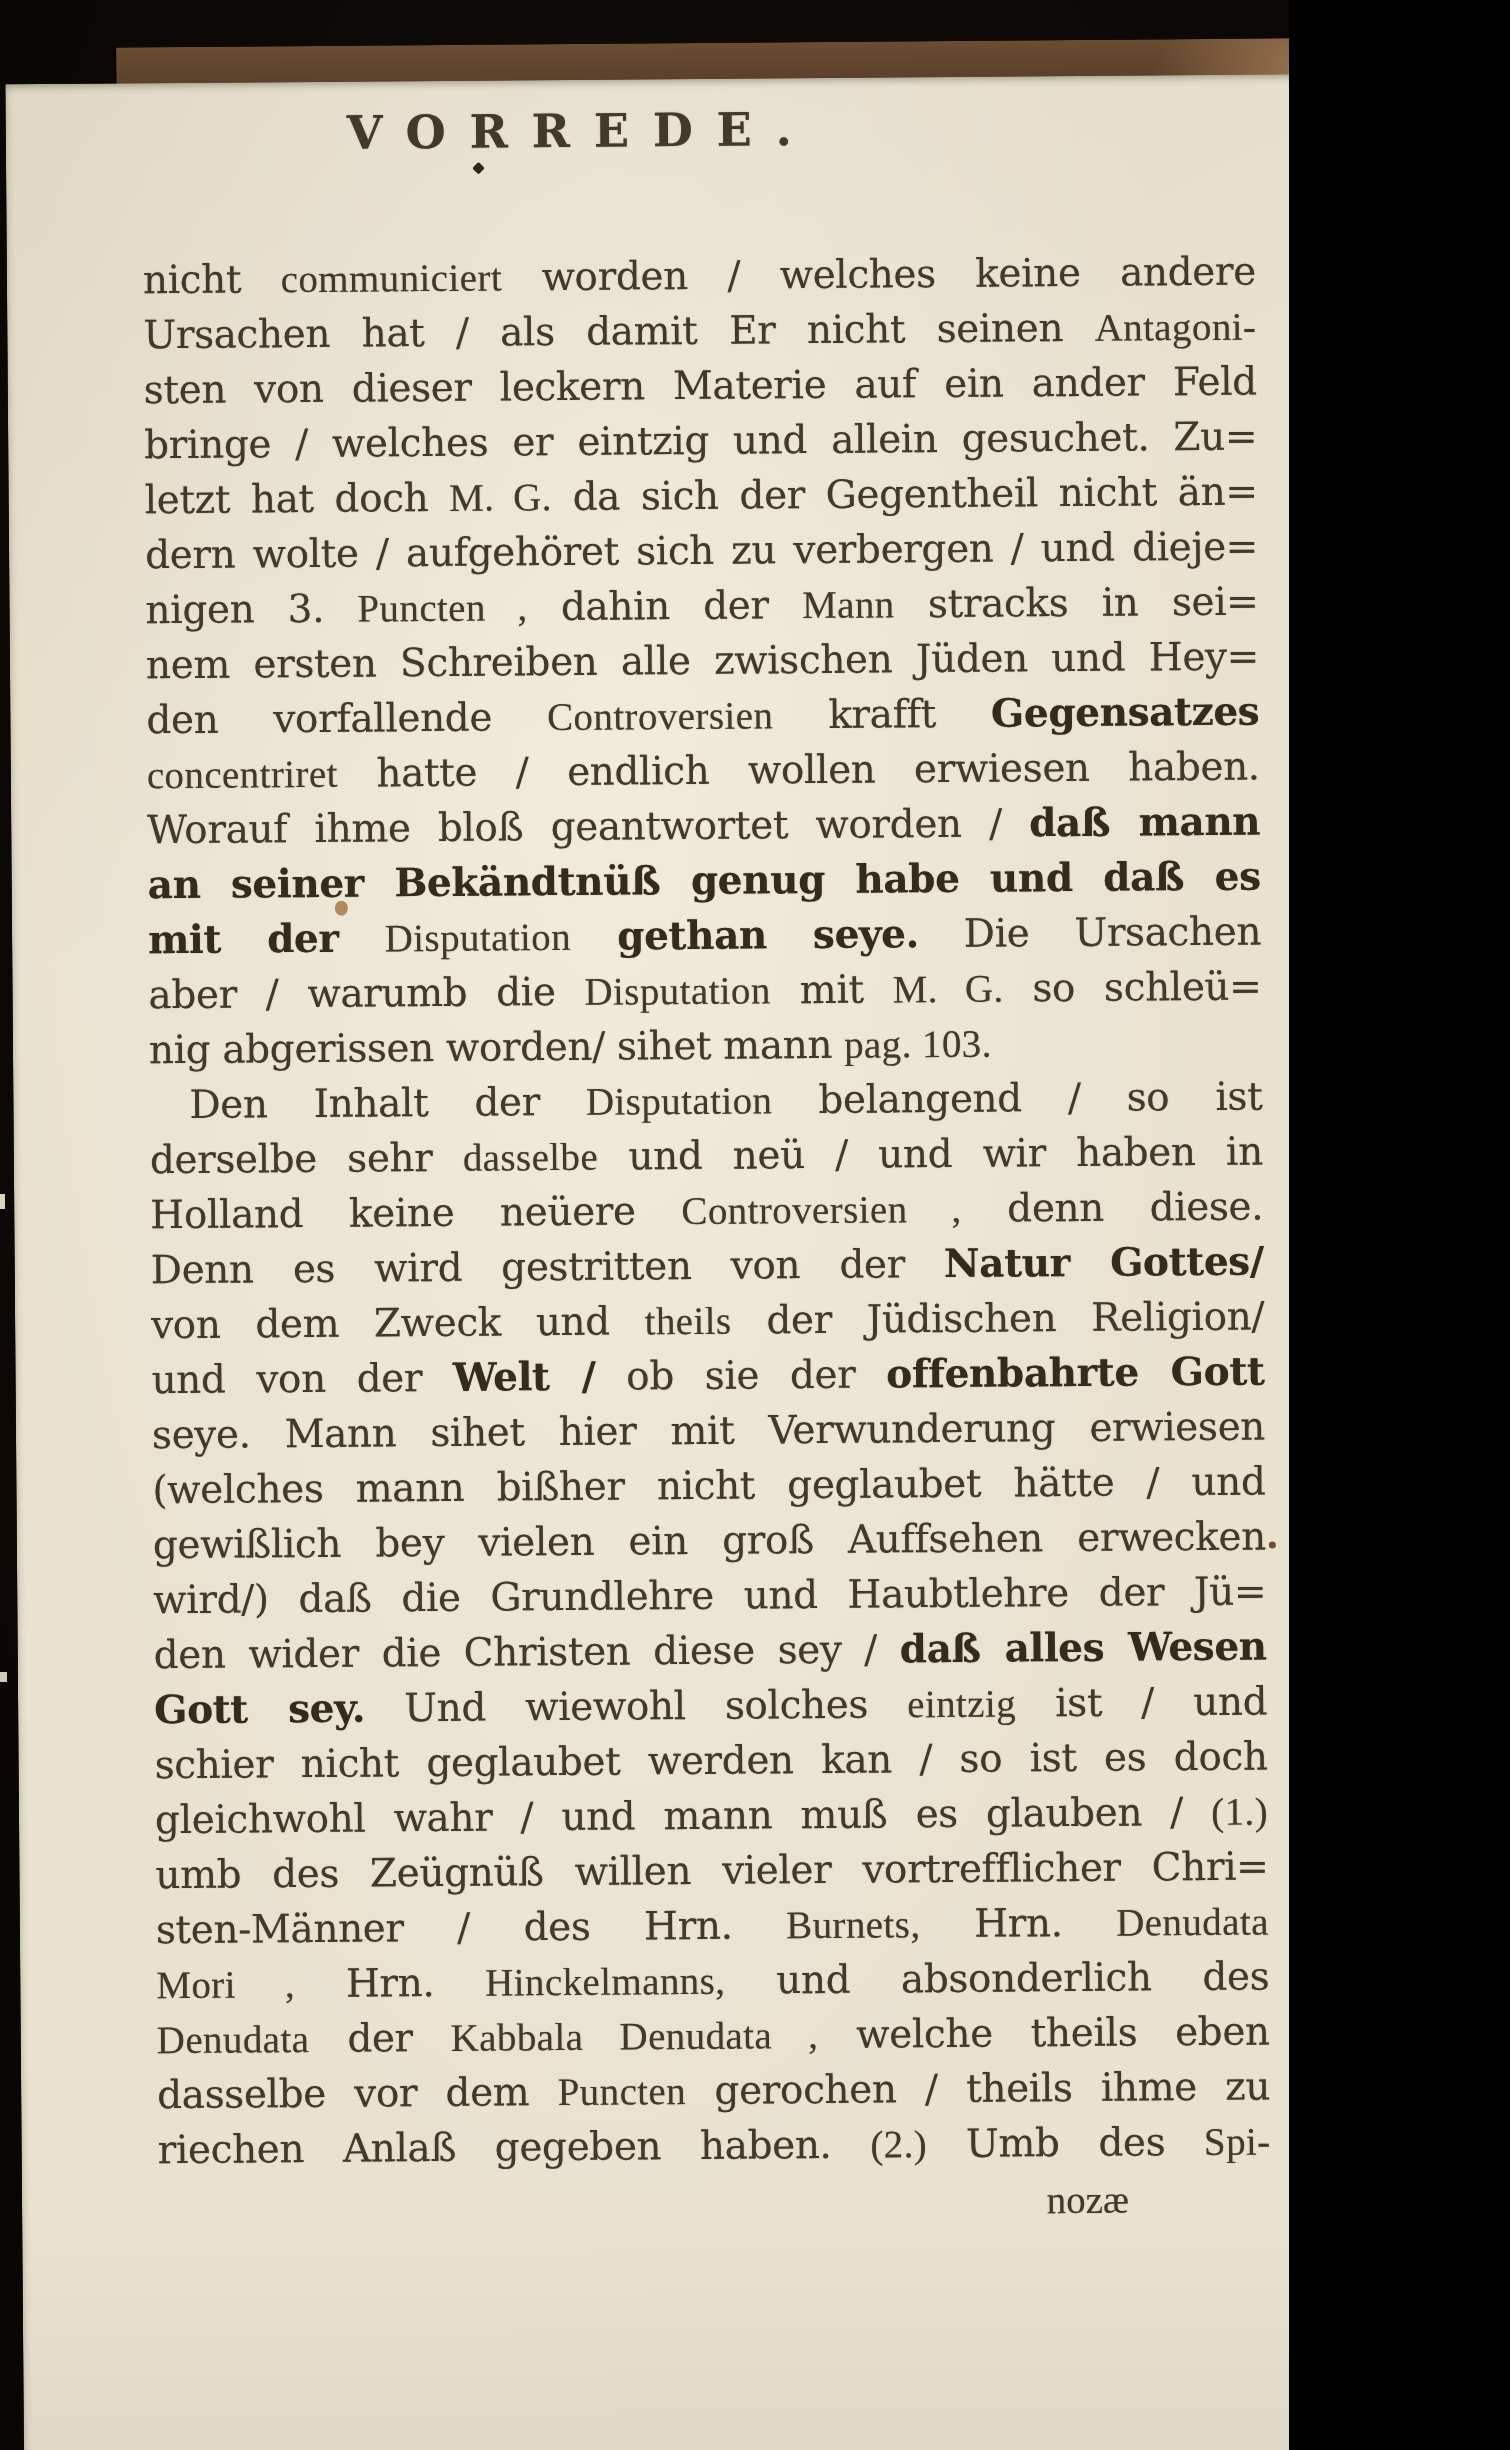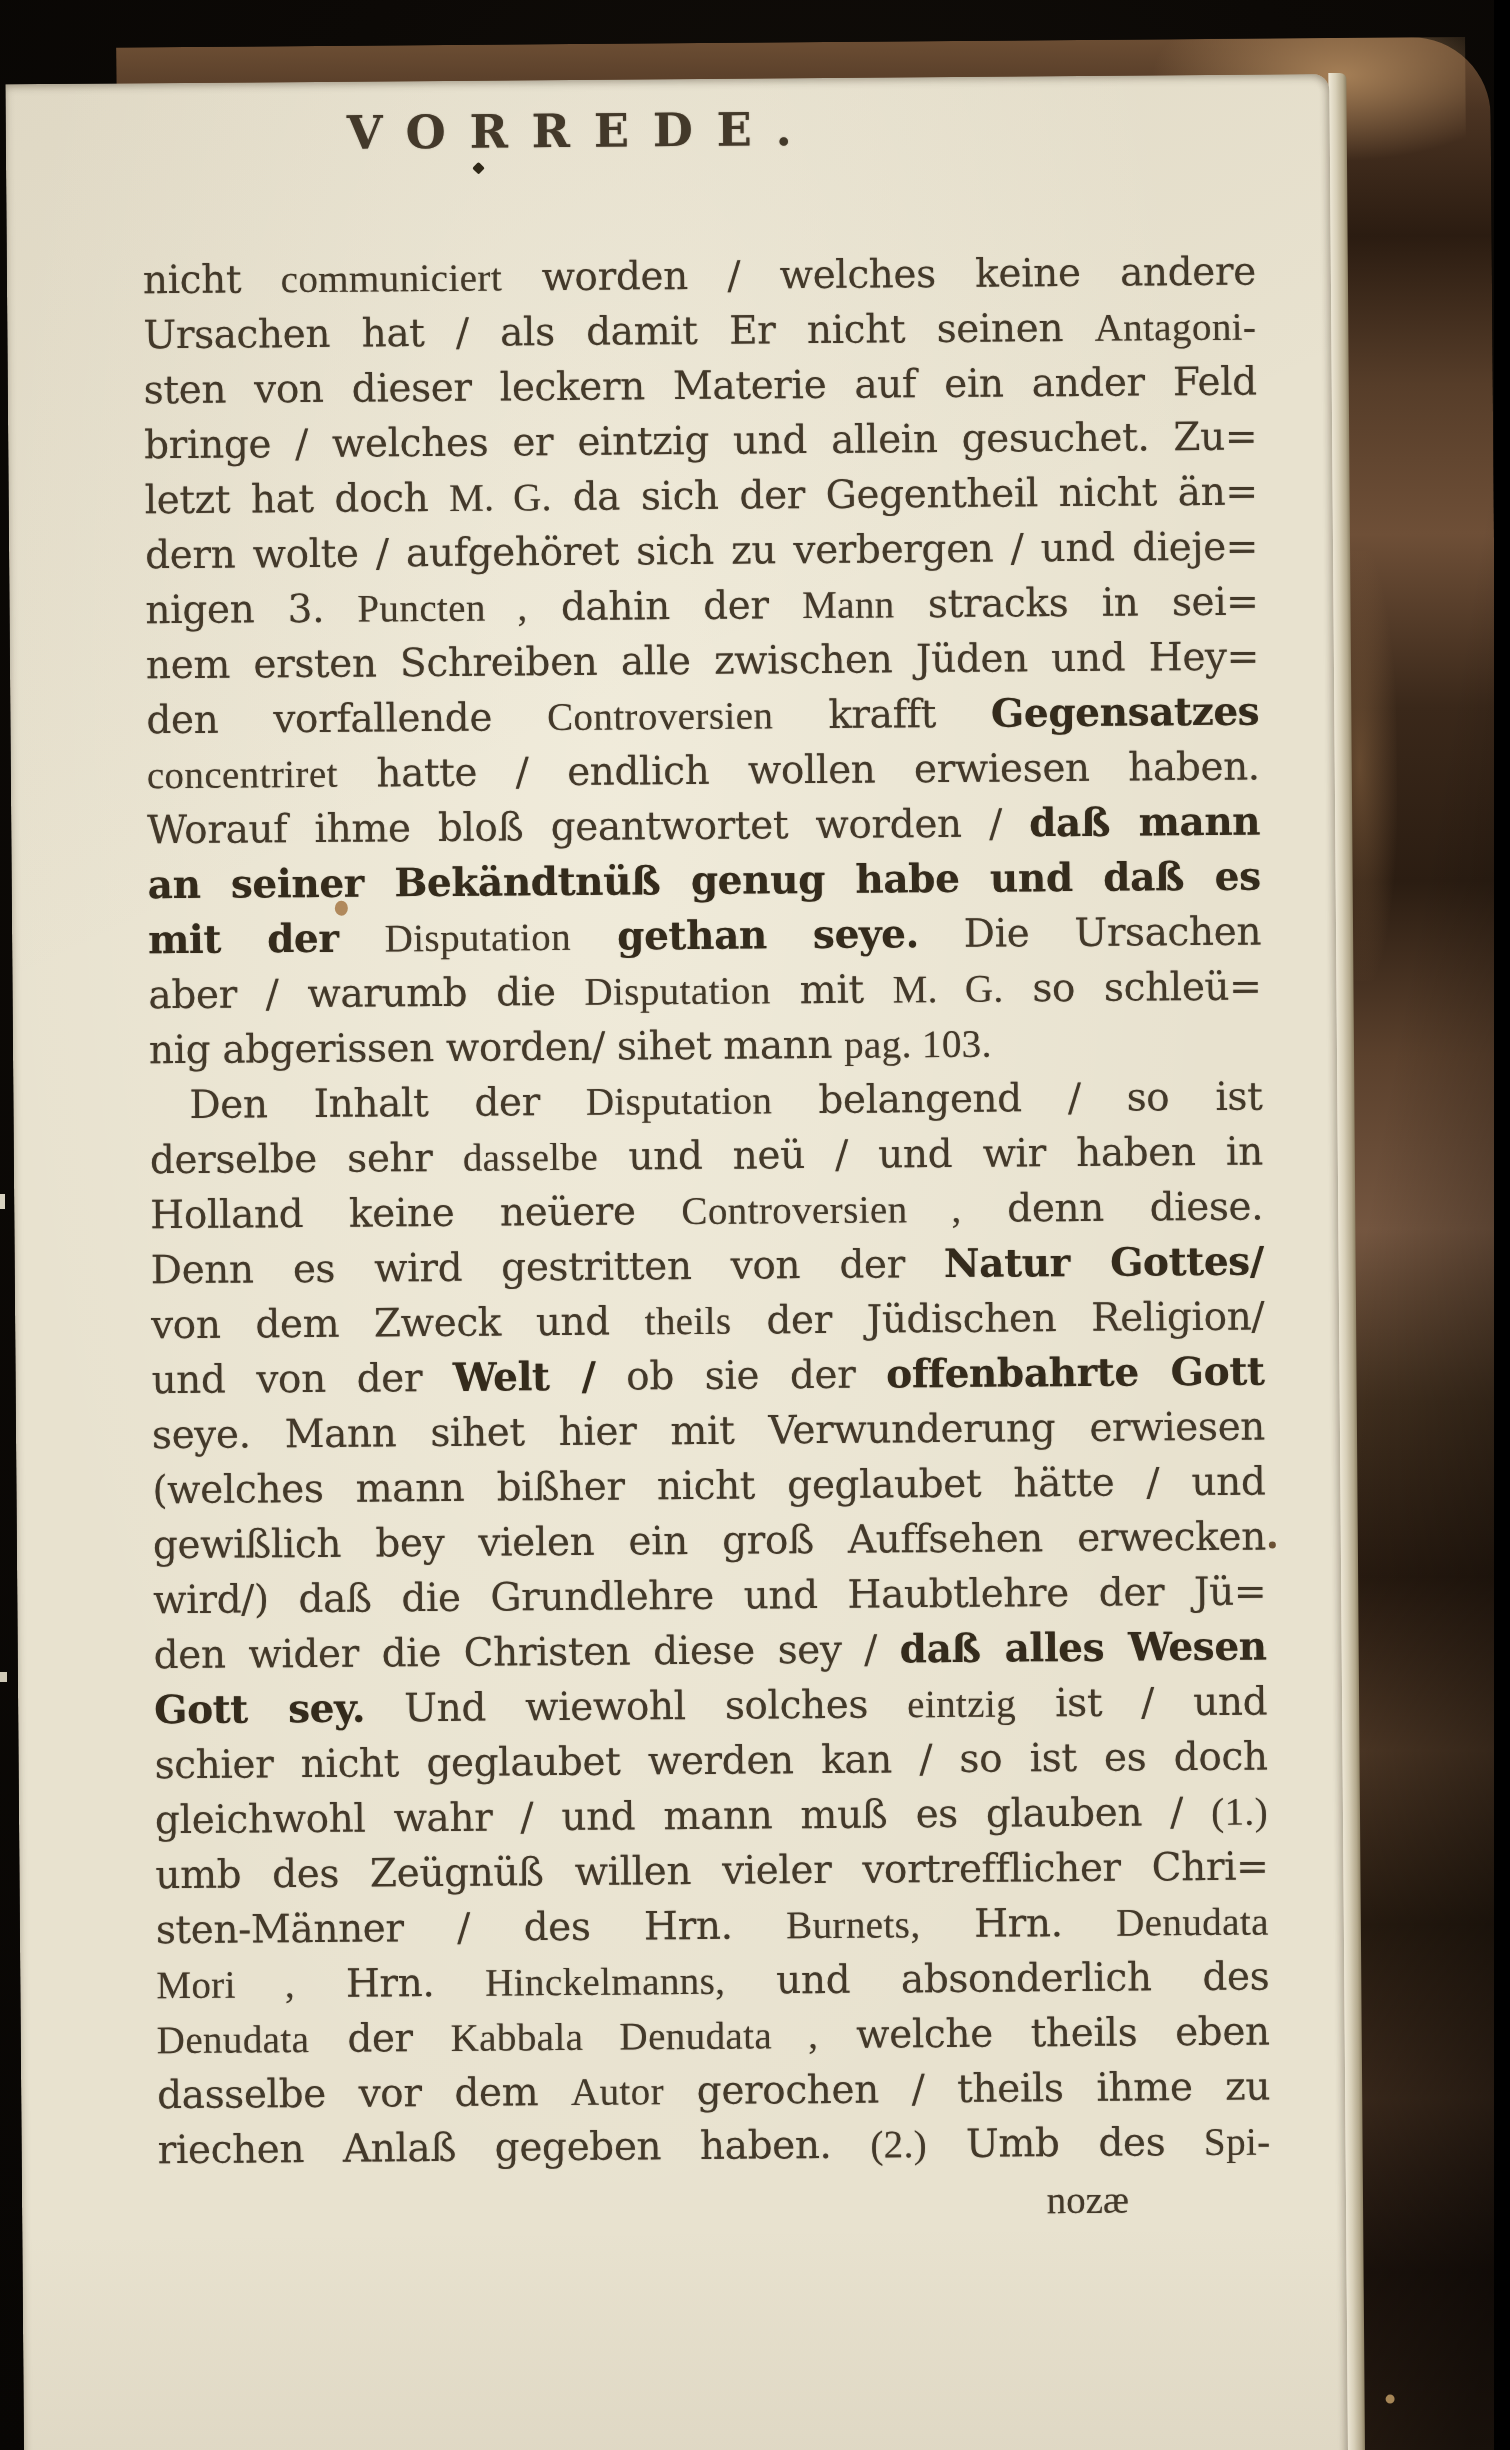--- a/index.html
+++ b/index.html
@@ -1,16 +1,16 @@
 <!DOCTYPE html>
 <html style="--page_bg: #e8e2cf; --ink: #43392a; --ink_bold: #342b1c; --leather: #4a3423; --background: #0c0906;font-size:13.2px"><head>
 <meta charset="utf-8">
 <style>
   html,body{margin:0;padding:0;background:#000;}
-  .stage{position:relative;width:1494px;height:2450px;overflow:hidden;
+  .stage{position:relative;width:1289px;height:2450px;overflow:hidden;
          background:radial-gradient(ellipse at 55% 40%, #15110c 0%, #0c0906 60%, #080604 100%);
          font-family:"DejaVu Serif",serif;}
   .book{position:absolute;left:0;top:0;width:1511px;height:2516px;
         transform:rotate(-0.45deg);transform-origin:1324px 33px;}
   
   .leather{position:absolute;left:116px;top:38px;width:1374px;height:2483px;
            border-radius:0 79px 0 0;
            background:
              linear-gradient(100deg, rgba(0,0,0,0) 80%, rgba(0,0,0,.55) 97%),
              linear-gradient(180deg,#6b4d33 0%,#4a3322 3%,#2b1c11 8%,#563d29 14%,
@@ -93,21 +93,21 @@
             <div class="line fill"><span class="seg-f">gewißlich bey vielen ein groß Auffsehen erwecken</span></div>
             <div class="line fill"><span class="seg-f">wird/) daß die Grundlehre und Haubtlehre der Jü=</span></div>
             <div class="line fill"><span class="seg-f">den wider die Christen diese sey / </span><span class="seg-b">daß alles Wesen</span></div>
             <div class="line fill"><span class="seg-b">Gott sey.</span><span class="seg-f"> Und wiewohl solches </span><span class="seg-a">eintzig</span><span class="seg-f"> ist / und</span></div>
             <div class="line fill"><span class="seg-f">schier nicht geglaubet werden kan / so ist es doch</span></div>
             <div class="line fill"><span class="seg-f">gleichwohl wahr / und mann muß es glauben / </span><span class="seg-a">(1.)</span></div>
             <div class="line fill"><span class="seg-f">umb des Zeügnüß willen vieler vortrefflicher Chri=</span></div>
             <div class="line fill"><span class="seg-f">sten-Männer / des Hrn. </span><span class="seg-a">Burnets,</span><span class="seg-f"> Hrn. </span><span class="seg-a">Denudata</span></div>
             <div class="line fill"><span class="seg-a">Mori ,</span><span class="seg-f"> Hrn. </span><span class="seg-a">Hinckelmanns,</span><span class="seg-f"> und absonderlich des</span></div>
             <div class="line fill"><span class="seg-a">Denudata</span><span class="seg-f"> der </span><span class="seg-a">Kabbala Denudata ,</span><span class="seg-f"> welche theils eben</span></div>
-            <div class="line fill"><span class="seg-f">dasselbe vor dem </span><span class="seg-a">Autor</span><span class="seg-f"> gerochen / theils ihme zu</span></div>
+            <div class="line fill"><span class="seg-f">dasselbe vor dem </span><span class="seg-a">Puncten</span><span class="seg-f"> gerochen / theils ihme zu</span></div>
             <div class="line fill"><span class="seg-f">riechen Anlaß gegeben haben. </span><span class="seg-a">(2.)</span><span class="seg-f"> Umb des </span><span class="seg-a">Spi-</span></div>
           </div>
         <div class="catchword">nozæ</div>
       </div>
       <div class="speck diamond"></div>
       <div class="speck dot-right"></div>
       <div class="speck stain"></div>
     </div>
     <div class="speck leather-dot"></div>
   </div>

